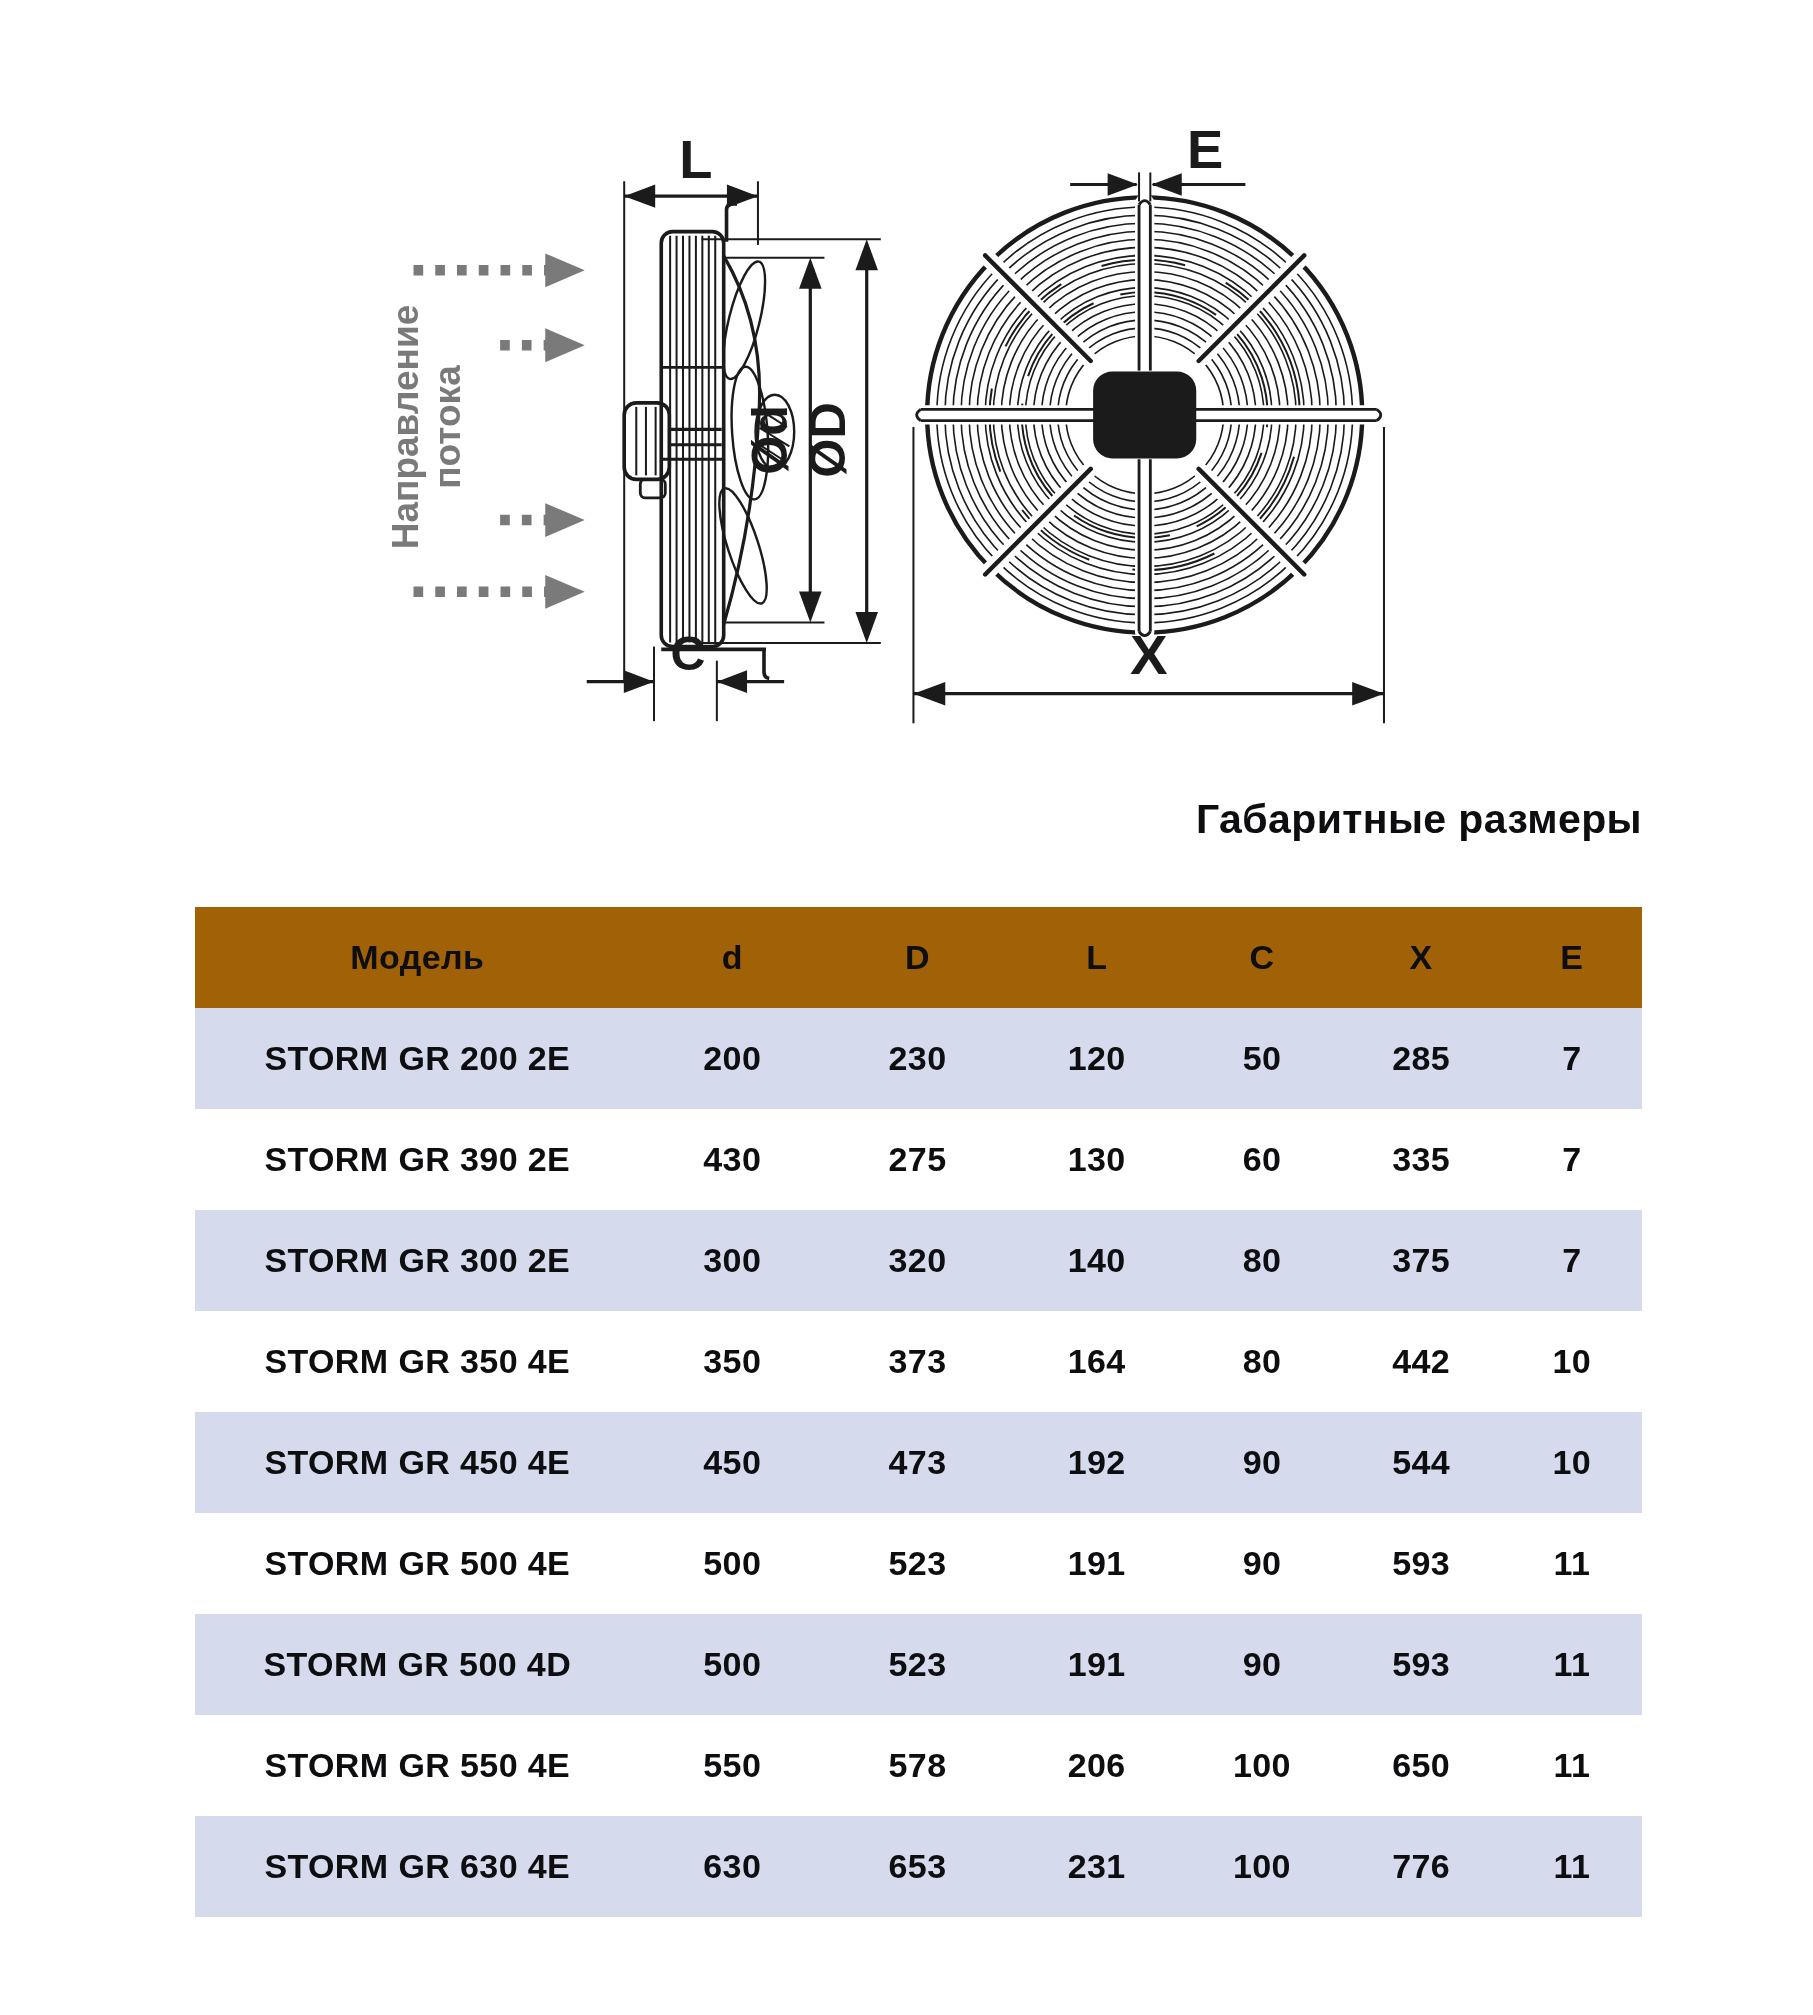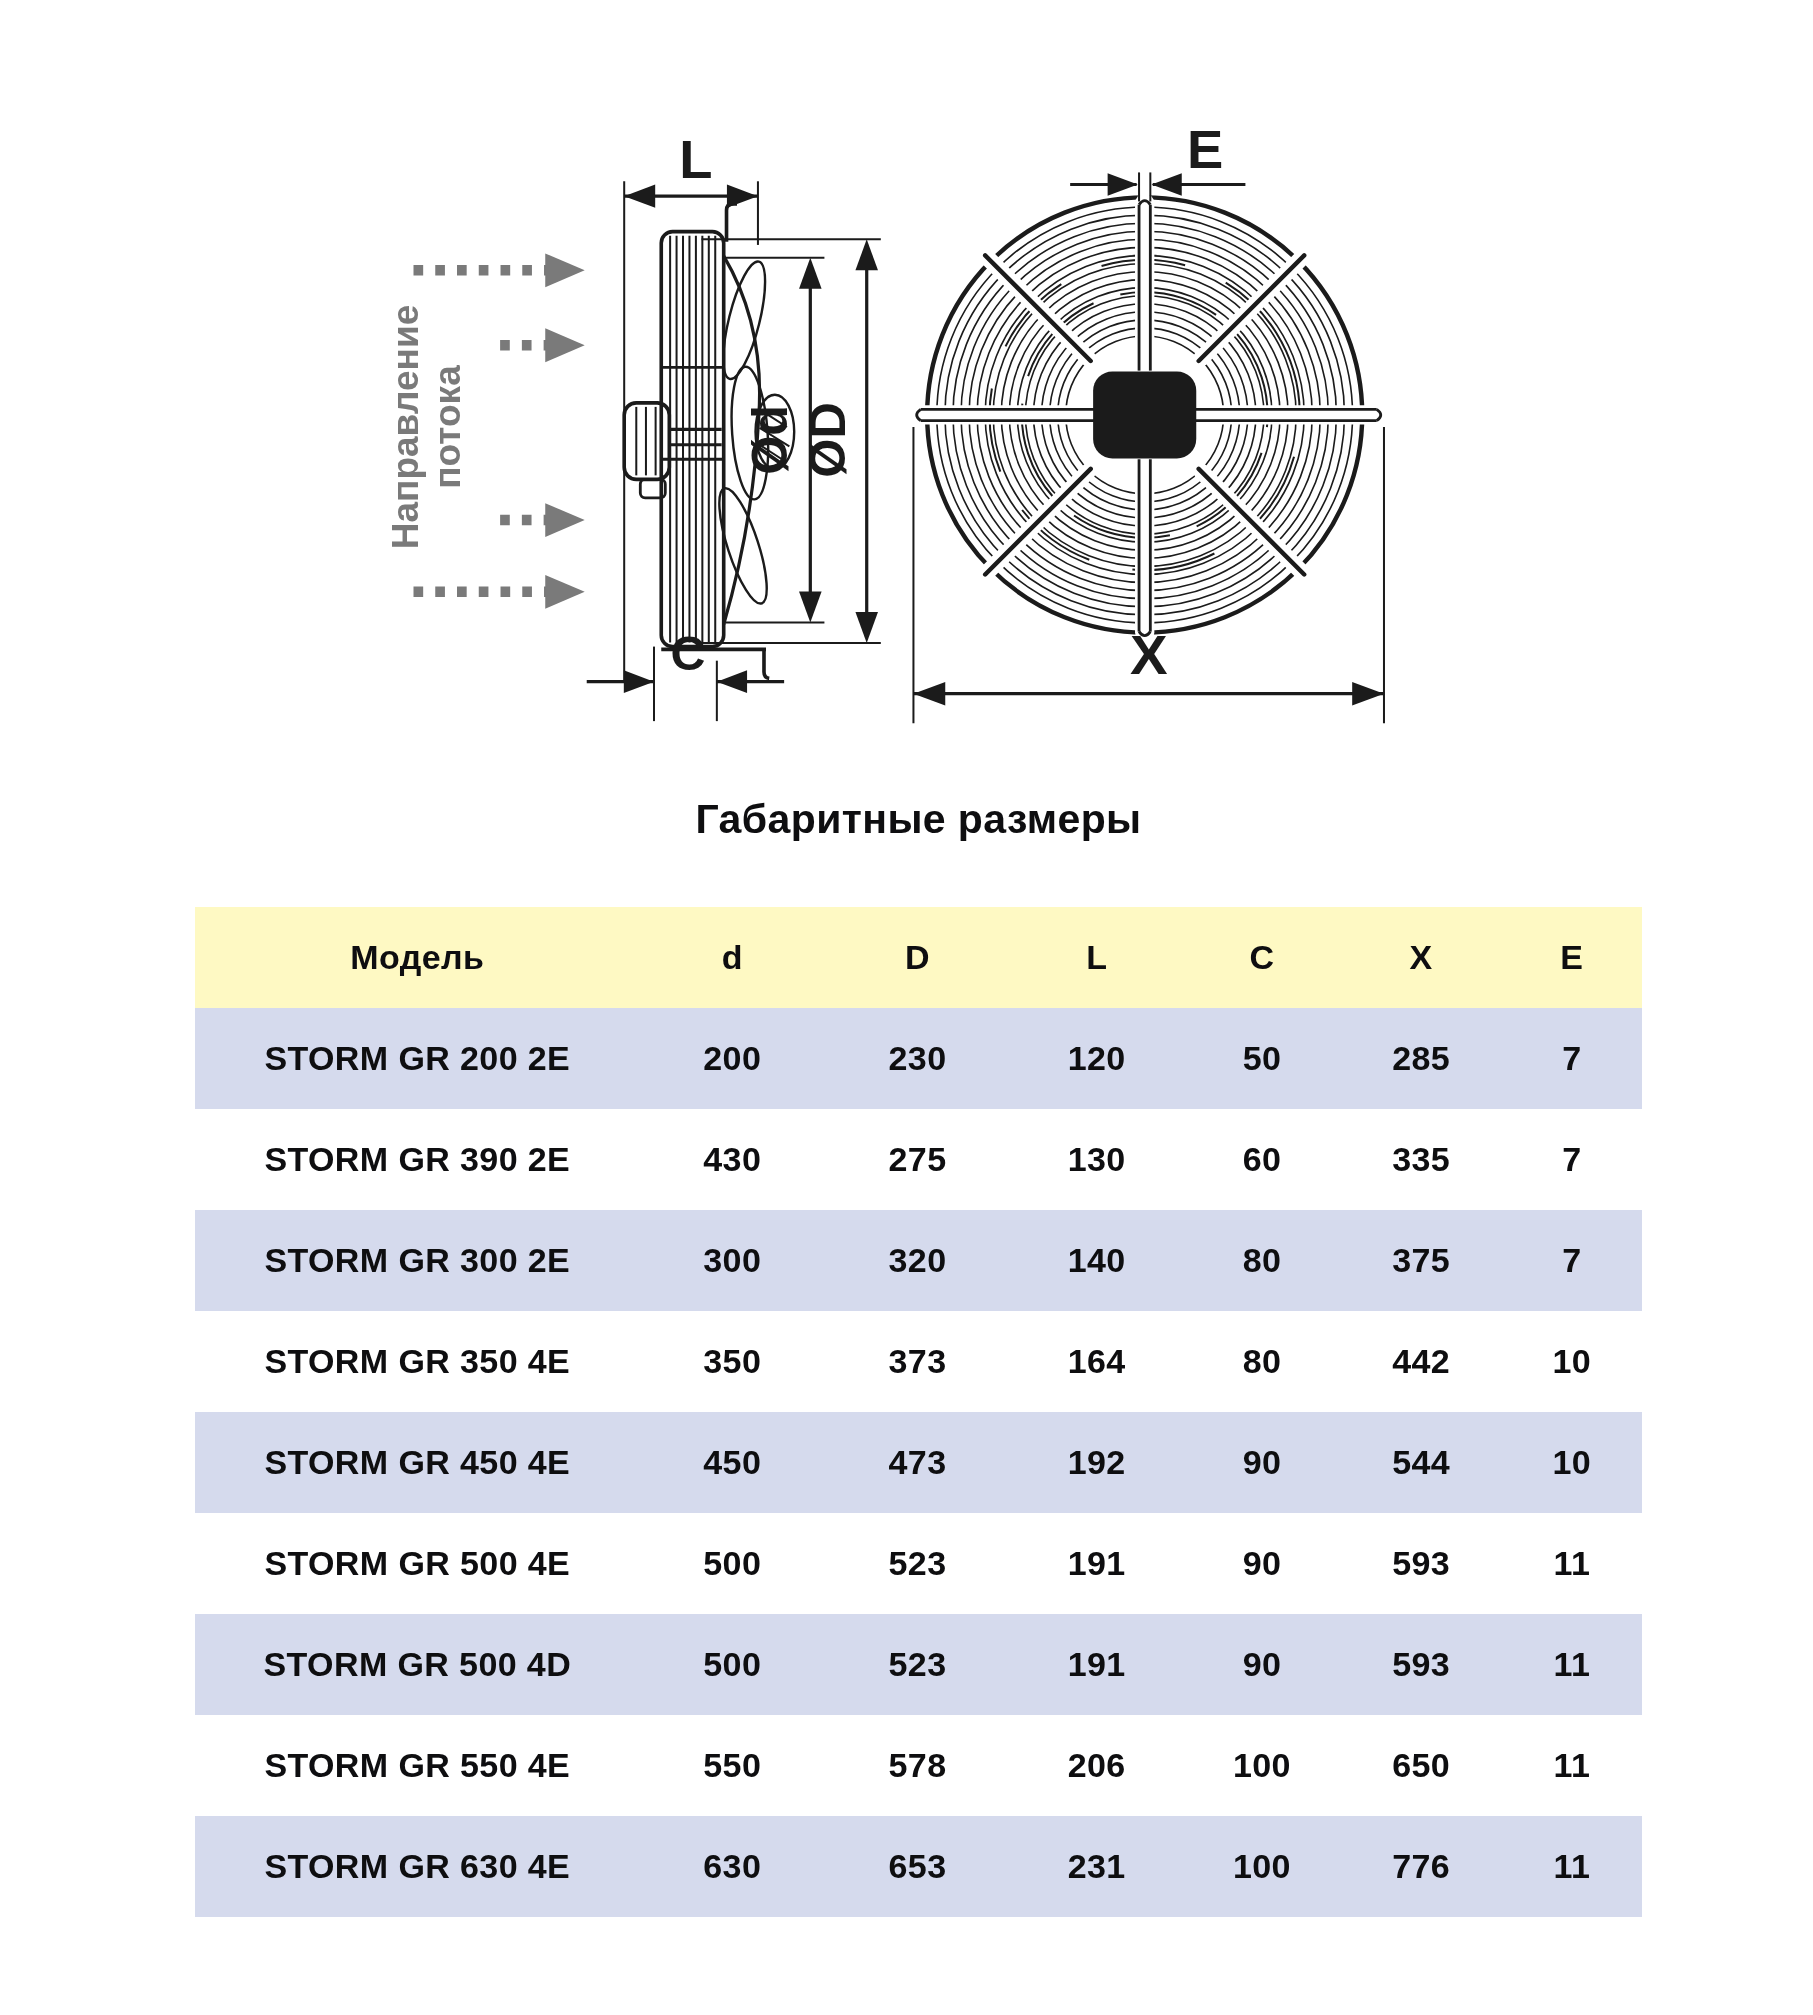--- a/index.html
+++ b/index.html
@@ -15,21 +15,21 @@
     position:absolute;
     left:0; top:0;
     width:1814px;
     height:846px;
   }
   .doc-title{
     position:absolute;
     left:195px;
     top:796px;
     width:1447px;
-    text-align:center;
+    text-align:right;
     font-size:41px;
     font-weight:bold;
     color:#0e0e10;
     line-height:46px;
     letter-spacing:0.4px;
   }
   table.dims{
     position:absolute;
     left:195px;
     top:907px;
@@ -40,21 +40,21 @@
   table.dims th, table.dims td{
     height:101px;
     padding:0;
     text-align:center;
     vertical-align:middle;
     font-weight:bold;
     font-size:34px;
     color:#0e0e10;
     letter-spacing:0.4px;
   }
-  table.dims thead th{ background:#fef9c3;margin-top:21px; }
+  table.dims thead th{ background:#a16207;margin-top:21px; }
   table.dims tbody tr:nth-child(odd){ background:#d5daed; }
   table.dims tbody tr:nth-child(even){ background:#ffffff; }
 
   
   .ln   { stroke:#1b1b1b; fill:none; }
   .thin { stroke-width:5; }
   .bold { stroke-width:11; }
   .halo { stroke:#ffffff; fill:none; stroke-linecap:round; }
   .dimlabel{
     font-family:"Liberation Sans", sans-serif;

